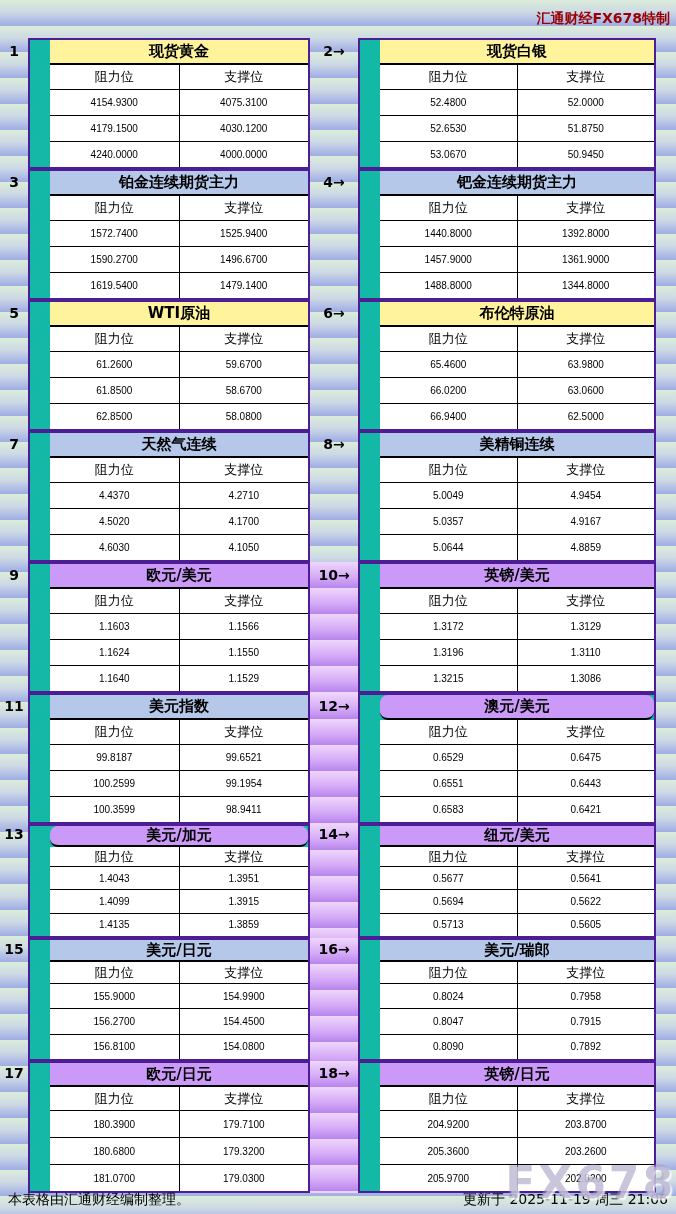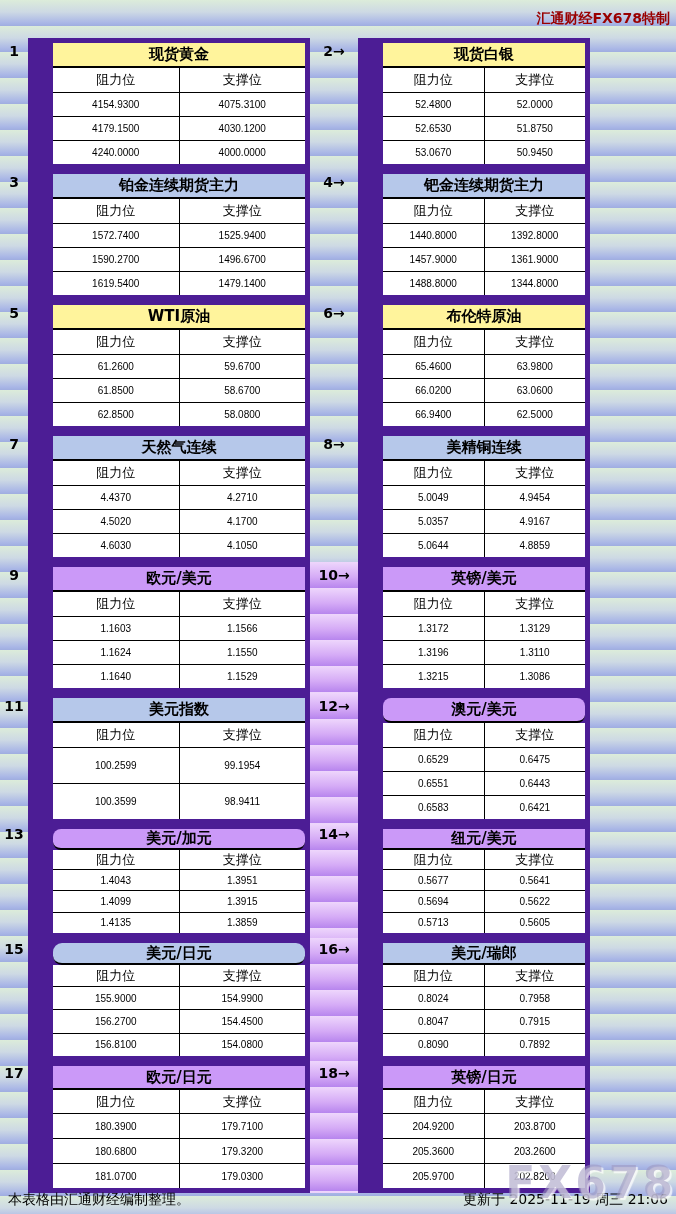--- a/index.html
+++ b/index.html
@@ -21,24 +21,24 @@
   .midcol.purple {
     background: repeating-linear-gradient(to bottom,
       #eed6fc 0px, #d5abf6 15px, #bd8cef 24px, #b685ee 26px);
   }
   .numlabel, .midlabel {
     height:var(--th); display:flex; align-items:center; justify-content:center;
     font-weight:bold; font-size:14px; letter-spacing:0px;
   }
   .tbl {
     flex:none; display:flex; flex-direction:column; box-sizing:border-box;
-    border:5px solid #4c1d95; background:#4c1d95;padding-left:20px;
+    border:2px solid #4c1d95; background:#14b8a6;padding-left:20px;
   }
   .tbl.left  { width:282px; }
-  .tbl.right { width:232px; }
+  .tbl.right { width:298px; }
   .tbl .title {
     flex:0 0 var(--th); display:flex; align-items:center; justify-content:center;
     font-weight:bold; font-size:15px; border-bottom:2px solid #000; box-sizing:border-box;
   }
   .tbl .cols {
     flex:0 0 var(--ch); display:flex; border-bottom:1px solid #000; box-sizing:border-box;
     font-weight:normal; font-size:13px; background:#fff;
   }
   .tbl .vrow {
     flex:1 1 0; display:flex; border-bottom:1px solid #000; box-sizing:border-box;
@@ -322,20 +322,24 @@
       <div class="numcol">
         <div class="numlabel">11</div>
       </div>
       <div class="tbl left">
         <div class="title" style="background: rgb(182, 200, 234);">美元指数</div>
         <div class="cols">
           <div class="cell">阻力位</div>
           <div class="cell">支撑位</div>
         </div>
         <div class="vrow">
+          <div class="cell">99.8187</div>
+          <div class="cell">99.6521</div>
+        </div>
+        <div class="vrow">
           <div class="cell">100.2599</div>
           <div class="cell">99.1954</div>
         </div>
         <div class="vrow">
           <div class="cell">100.3599</div>
           <div class="cell">98.9411</div>
         </div>
       </div>
       <div class="midcol purple">
         <div class="midlabel">
@@ -412,21 +416,21 @@
           <div class="cell">0.5605</div>
         </div>
       </div>
       <div class="margincol"></div>
     </div>
     <div class="row" style="--h: 123px; --th: 22px; --ch: 22px;">
       <div class="numcol">
         <div class="numlabel">15</div>
       </div>
       <div class="tbl left">
-        <div class="title" style="background: rgb(182, 200, 234); border-radius: 9px;">美元/日元</div>
+        <div class="title" style="background: rgb(182, 200, 234);">美元/日元</div>
         <div class="cols">
           <div class="cell">阻力位</div>
           <div class="cell">支撑位</div>
         </div>
         <div class="vrow">
           <div class="cell">155.9000</div>
           <div class="cell">154.9900</div>
         </div>
         <div class="vrow">
           <div class="cell">156.2700</div>

